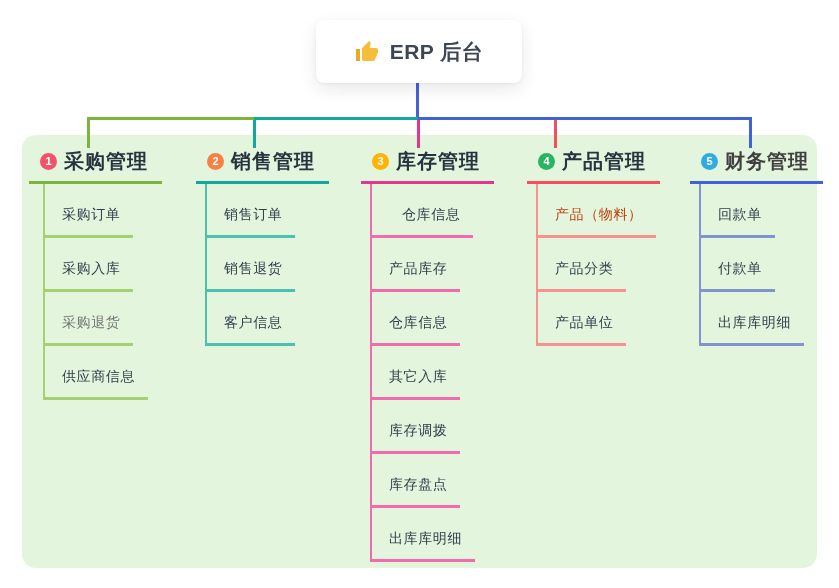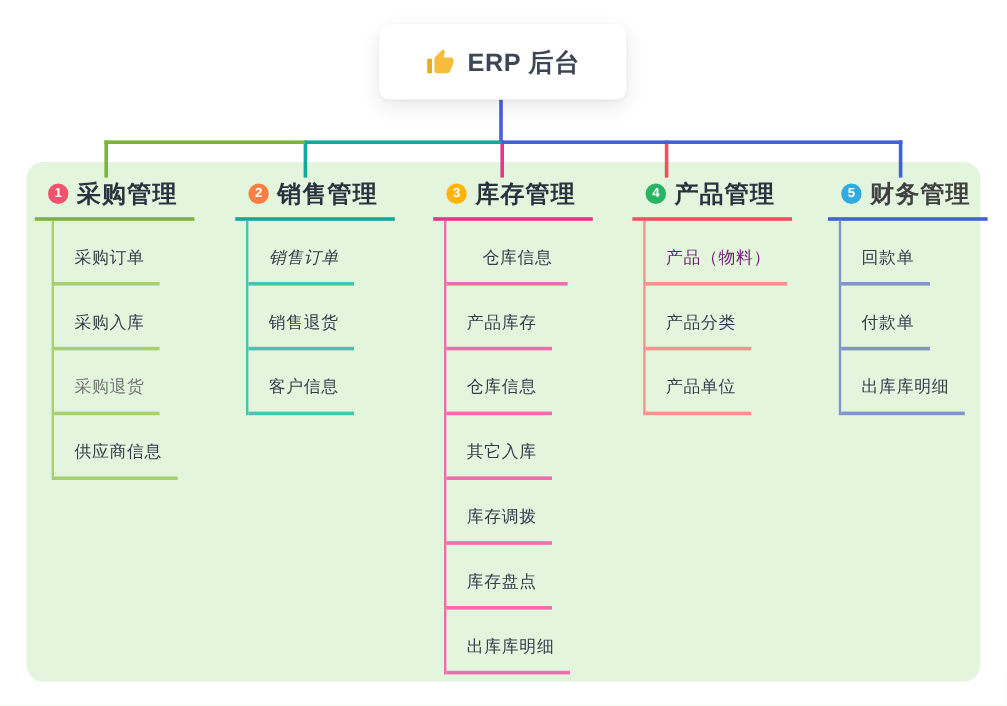--- a/index.html
+++ b/index.html
@@ -96,21 +96,21 @@
           </div>
         </div>
       </div>
       <div class="branch" style="left: 196px;">
         <div class="branch-header" style="border-bottom-color: rgb(19, 168, 158);">
           <span class="badge" style="background: rgb(249, 128, 67);">2</span>
           <span class="branch-label" style="color: rgb(41, 50, 63);">销售管理</span>
         </div>
         <div class="children" style="border-left-color: rgb(78, 192, 178);">
           <div class="child">
-            <span class="child-label" style="border-bottom-color: rgb(78, 192, 178); color: rgb(51, 60, 74); font-style: italic;">销售订单</span>
+            <span class="child-label" style="border-bottom-color: rgb(78, 192, 178); color: rgb(51, 60, 74);">销售订单</span>
           </div>
           <div class="child">
             <span class="child-label" style="border-bottom-color: rgb(78, 192, 178); color: rgb(51, 60, 74);">销售退货</span>
           </div>
           <div class="child">
             <span class="child-label" style="border-bottom-color: rgb(78, 192, 178); color: rgb(51, 60, 74);">客户信息</span>
           </div>
         </div>
       </div>
       <div class="branch" style="left: 361px;">
@@ -142,21 +142,21 @@
           </div>
         </div>
       </div>
       <div class="branch" style="left: 527px;">
         <div class="branch-header" style="border-bottom-color: rgb(245, 78, 94);">
           <span class="badge" style="background: rgb(40, 180, 99);">4</span>
           <span class="branch-label" style="color: rgb(41, 50, 63);">产品管理</span>
         </div>
         <div class="children" style="border-left-color: rgb(249, 145, 140);">
           <div class="child">
-            <span class="child-label" style="border-bottom-color: rgb(249, 145, 140); color: #701a75;">产品（物料）</span>
+            <span class="child-label" style="border-bottom-color: rgb(249, 145, 140); color: #c2410c;">产品（物料）</span>
           </div>
           <div class="child">
             <span class="child-label" style="border-bottom-color: rgb(249, 145, 140); color: rgb(51, 60, 74);">产品分类</span>
           </div>
           <div class="child">
             <span class="child-label" style="border-bottom-color: rgb(249, 145, 140); color: rgb(51, 60, 74);">产品单位</span>
           </div>
         </div>
       </div>
       <div class="branch" style="left: 690px;">

